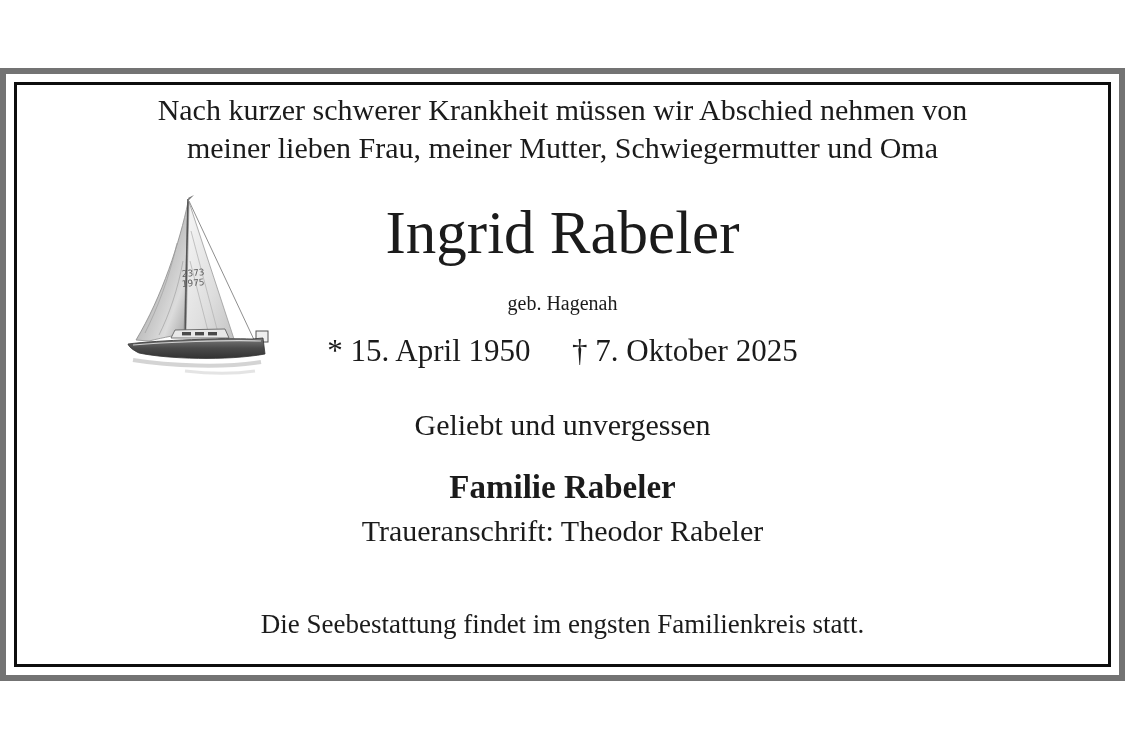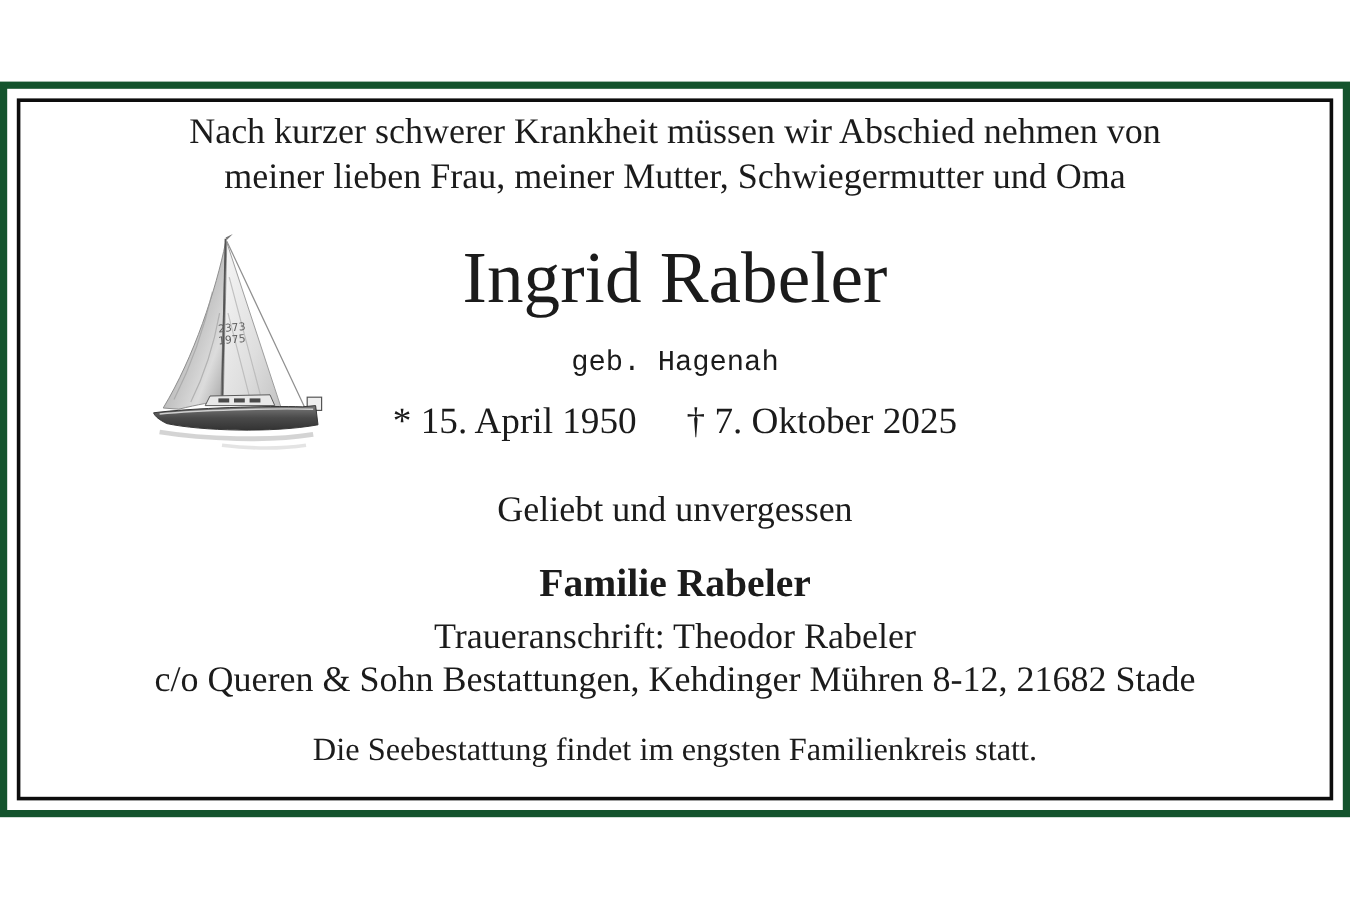--- a/index.html
+++ b/index.html
@@ -5,33 +5,33 @@
   * { margin:0; padding:0; box-sizing:border-box; }
   html,body { width:1125px; height:750px; background:#ffffff; overflow:hidden; }
   body {
     position:relative;
     font-family:"Liberation Serif", "DejaVu Serif", serif;
     color:#1b1b1b;
   }
   .card {
     position:absolute; left:0; top:68px;
     width:1125px; height:613px;
-    border:6px solid #14532d; background:#ffffff;
+    border:6px solid #737373; background:#ffffff;
   }
   .card-inner {
     position:absolute; inset:8px;
     border:3px solid #0d0d0d; background:#ffffff;
   }
   .tline {
     position:absolute; left:0; right:0;
     text-align:center; white-space:nowrap;
   }
   .intro    { top:6px;   font-size:30px; line-height:38px; }
   .name     { top:110px; font-size:61px; line-height:76px; }
-  .maiden   { top:201px; font-size:24px; line-height:34px;font-family:Liberation Mono, monospace; }
+  .maiden   { top:201px; font-size:20px; line-height:34px; }
   .dates    { top:248px; font-size:31px; line-height:36px; }
   .dates .dgap { display:inline-block; width:26px; }
   .farewell { top:323px; font-size:30px; line-height:34px;text-align:center; }
   .family   { top:362px; font-size:33px; line-height:37px; font-weight:bold;margin-top:22px; }
   .addr1    { top:429px; font-size:30px; line-height:34px; }
   .addr2    { top:465px; font-size:30px; line-height:34px; }
   .closing  { top:522px; font-size:27px; line-height:35px; }
   .boat {
     position:absolute; left:108px; top:106px;
     width:148px; height:190px;
@@ -107,18 +107,17 @@
       <span>†</span>
       <span>7. Oktober 2025</span>
     </div>
 
     <div class="tline farewell">Geliebt und unvergessen</div>
 
     <div class="tline family">Familie Rabeler</div>
 
     <div class="tline addr1">Traueranschrift: Theodor Rabeler</div>
 
-    <div class="tline addr2">c/o Queren &amp; Sohn Bestattungen, Kehdinger Mühren 8-12, 21682 Stade</div>
 
     <div class="tline closing">Die Seebestattung findet im engsten Familienkreis statt.</div>
 
   </div>
 </div>
 
 </body></html>

